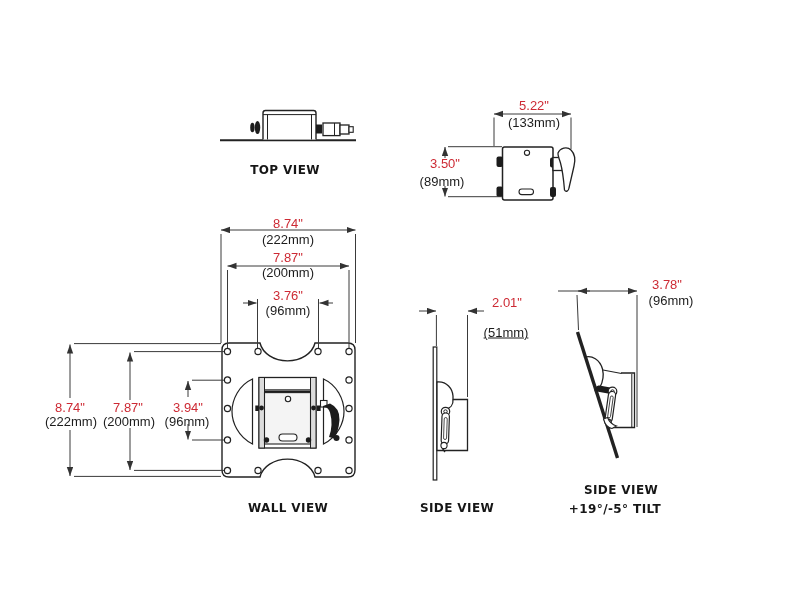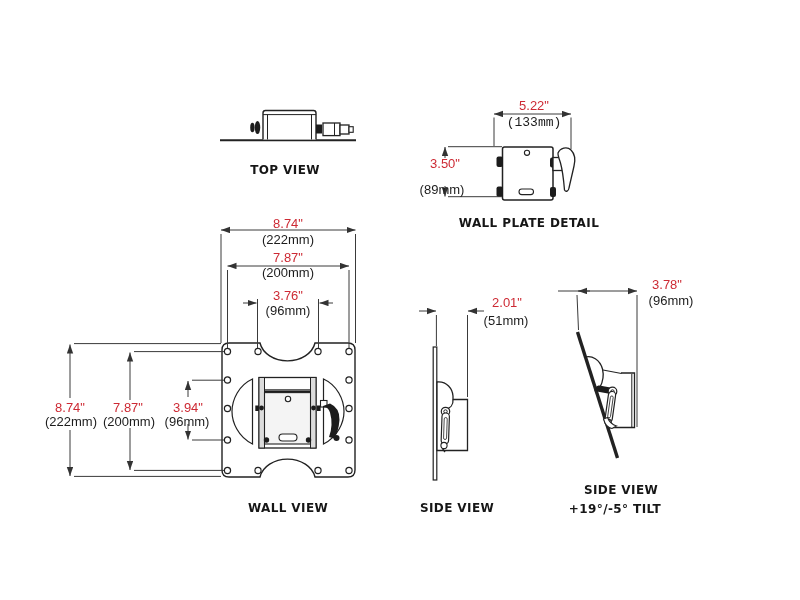--- a/index.html
+++ b/index.html
@@ -170,42 +170,41 @@
       <line x1="558" y1="291" x2="637" y2="291" marker-end="url(#arr)"></line>
       <line x1="590" y1="291" x2="578" y2="291" marker-end="url(#arr)"></line>
       <line x1="577" y1="295" x2="578.5" y2="330"></line>
       <line x1="637" y1="295" x2="637" y2="427"></line>
     </g>
   </svg>
 
   <div class="txt view-label" style="left:285px;top:170px;">TOP VIEW</div>
 
   <div class="txt dim-in" style="left:534px;top:105px;">5.22"</div>
-  <div class="txt dim" style="left:534px;top:122px;font-family:Liberation Mono, monospace;">(133mm)</div>
+  <div class="txt dim" style="left:534px;top:122px;">(133mm)</div>
   <div class="txt dim-in" style="left:445px;top:163px;">3.50"</div>
-  <div class="txt dim" style="left:442px;top:189px;">(89mm)</div>
-  <div class="txt view-label" style="left:529px;top:223px;">WALL PLATE DETAIL</div>
+  <div class="txt dim" style="left:442px;top:181px;">(89mm)</div>
 
   <div class="txt dim-in" style="left:288px;top:223px;">8.74"</div>
   <div class="txt dim" style="left:288px;top:239px;">(222mm)</div>
   <div class="txt dim-in" style="left:288px;top:257px;">7.87"</div>
   <div class="txt dim" style="left:288px;top:272px;">(200mm)</div>
   <div class="txt dim-in" style="left:288px;top:295px;">3.76"</div>
   <div class="txt dim" style="left:288px;top:310px;">(96mm)</div>
 
   <div class="txt dim-in" style="left:70px;top:407px;">8.74"</div>
   <div class="txt dim" style="left:71px;top:421px;">(222mm)</div>
   <div class="txt dim-in" style="left:128px;top:407px;">7.87"</div>
   <div class="txt dim" style="left:129px;top:421px;">(200mm)</div>
   <div class="txt dim-in" style="left:188px;top:407px;">3.94"</div>
   <div class="txt dim" style="left:187px;top:421px;">(96mm)</div>
   <div class="txt view-label" style="left:288px;top:508px;">WALL VIEW</div>
 
   <div class="txt dim-in" style="left:507px;top:302px;">2.01"</div>
-  <div class="txt dim" style="left:506px;top:320px;">(51mm)</div>
+  <div class="txt dim" style="left:506px;top:332px;text-decoration:underline;">(51mm)</div>
   <div class="txt view-label" style="left:457px;top:508px;">SIDE VIEW</div>
 
   <div class="txt dim-in" style="left:667px;top:284px;">3.78"</div>
   <div class="txt dim" style="left:671px;top:300px;">(96mm)</div>
   <div class="txt view-label" style="left:621px;top:490px;">SIDE VIEW</div>
   <div class="txt view-label" style="left:615px;top:509px;">+19°/-5° TILT</div>
 
 </div>
 
 </body></html>

